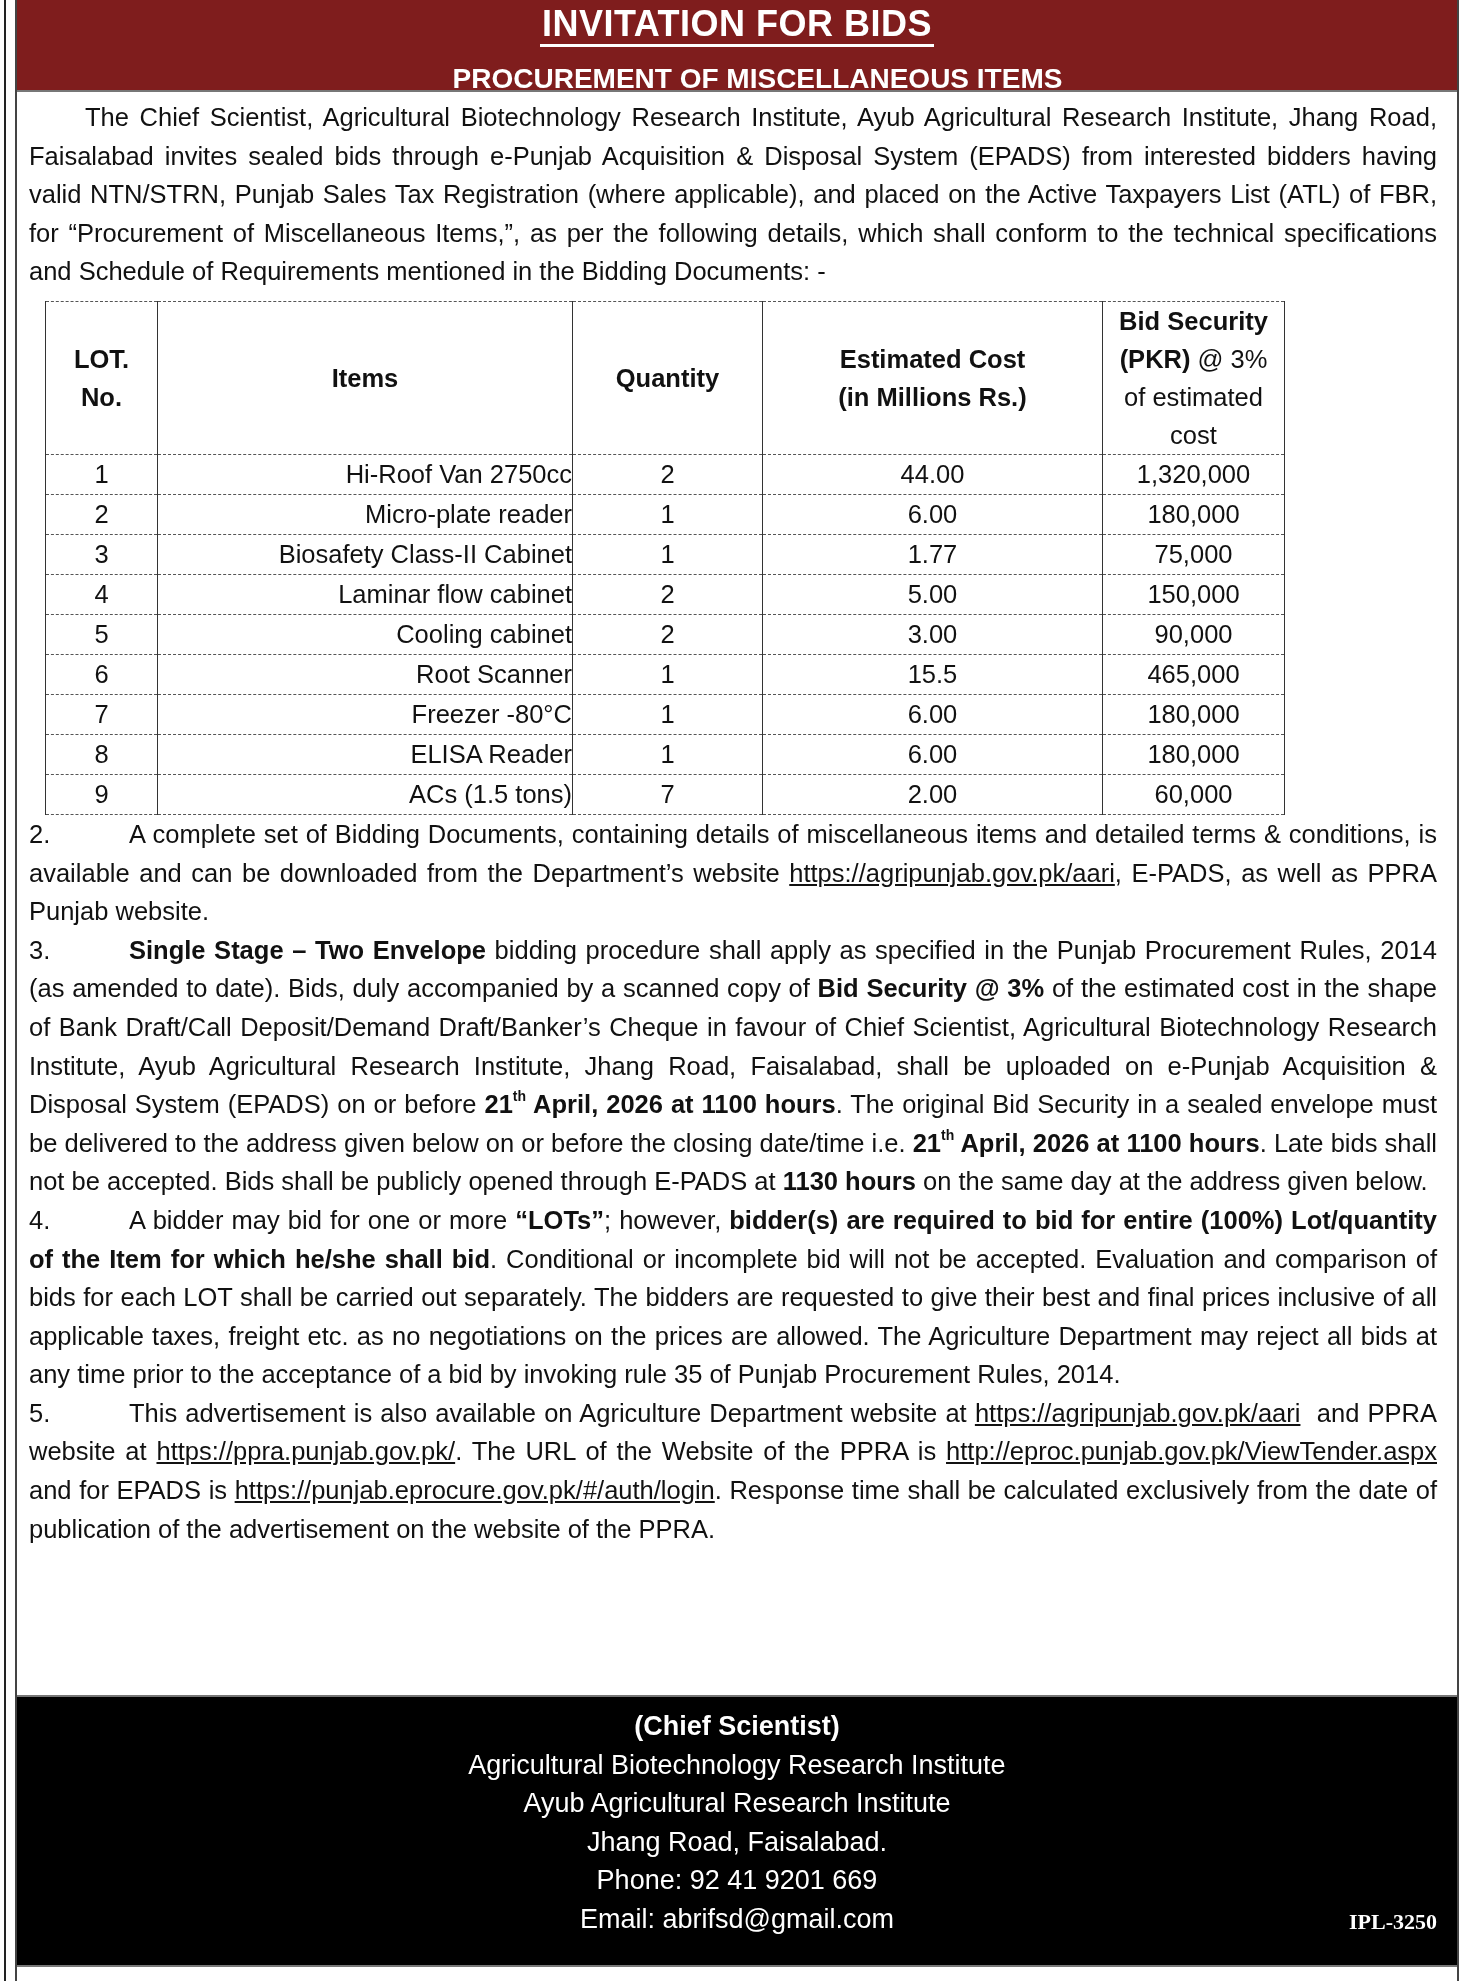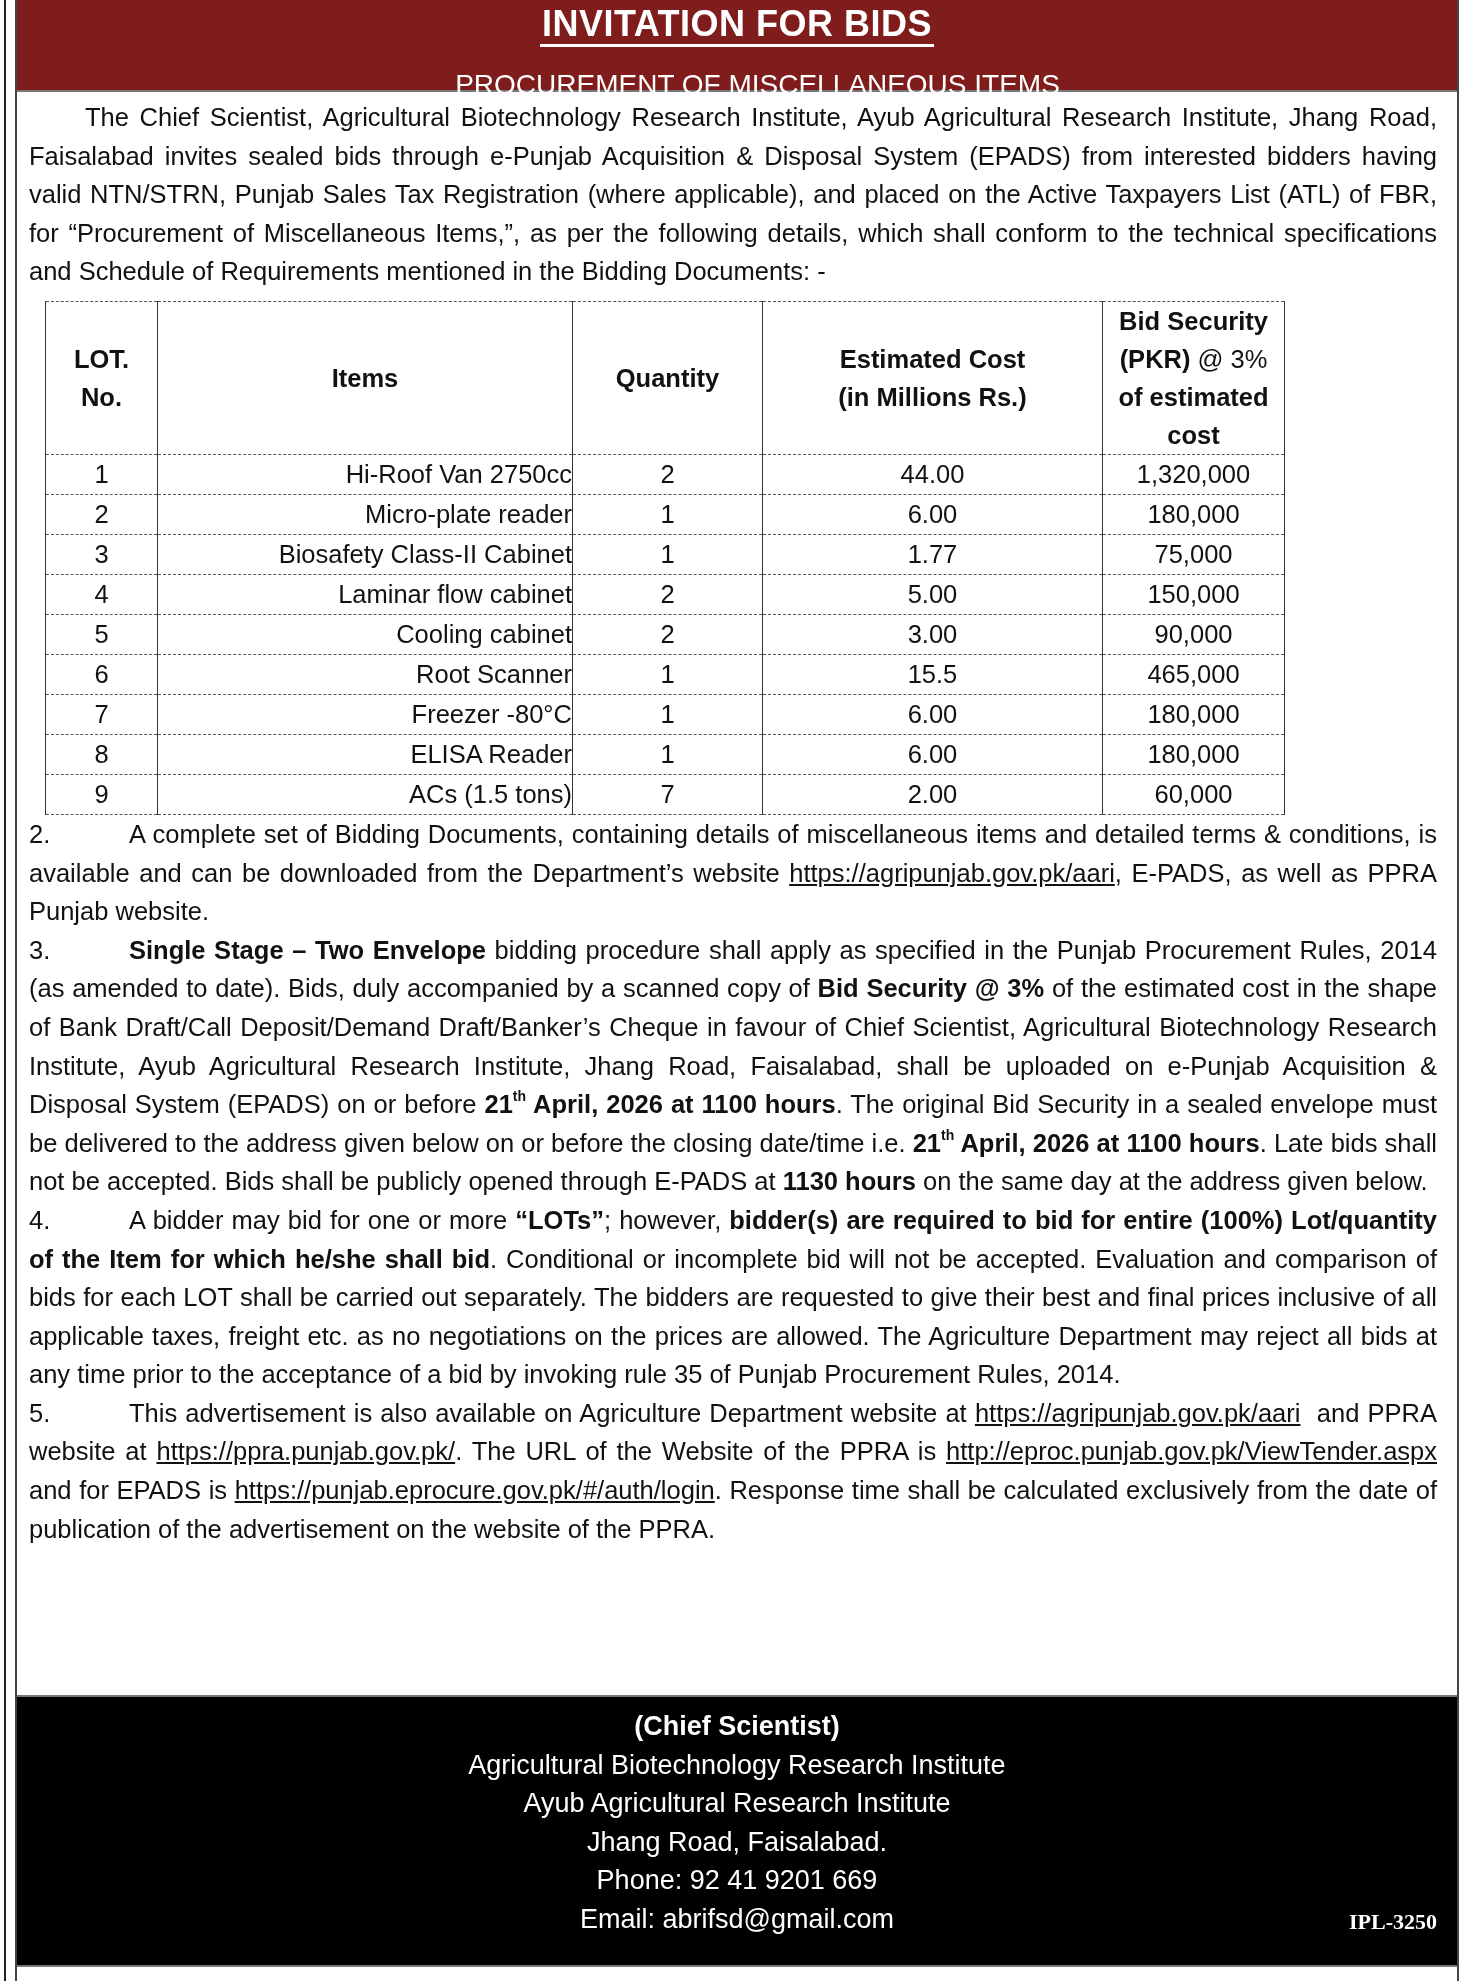--- a/index.html
+++ b/index.html
@@ -11,21 +11,21 @@
     border-left: 2px solid #444; border-right: 2px solid #444;
   }
   .header-band {
     background: #7f1d1d; color: #fff; text-align: center; height: 92px;
     border-bottom: 2px solid #777; padding-top: 4px;
   }
   .title {
     font-size: 36px; font-weight: bold; letter-spacing: 0.5px; line-height: 40px;
     display: inline-block; border-bottom: 3px solid #fff; padding: 0 2px 0;
   }
-  .subtitle { font-size: 28px; font-weight: normal; line-height: 40px; margin-top: 18px; padding-left: 41px; }
+  .subtitle { font-size: 28px; font-weight: bold; line-height: 40px; margin-top: 12px; padding-left: 41px; }
   .body { padding: 6px 20px 0 12px; font-size: 25.5px; line-height: 38.6px; }
   .para { text-align: justify; text-align-last: left; }
   .para.indent { text-indent: 56px; }
   .num { display: inline-block; width: 100px; }
   b { font-weight: bold; }
   .link { text-decoration: underline; }
   sup { font-size: 14px; vertical-align: top; line-height: 18px; position: relative; top: 2px; }
   table { width: 1240px; border-collapse: collapse; margin: 10px 0 0 16px; font-size: 25.5px; }
   th, td { border: 1.5px solid #333; border-top: 1.5px dashed #555; border-bottom: 1.5px dashed #555; }
   th { font-weight: bold; text-align: center; line-height: 38px; height: 80px; padding: 0 4px; }
@@ -63,21 +63,21 @@
         <tr>
           <th style="width:112px">LOT. No.</th>
           <th style="width:415px">Items</th>
           <th style="width:190px">Quantity</th>
           <th style="width:340px">
             <div>Estimated Cost</div>
             <div>(in Millions Rs.)</div>
           </th>
           <th>
             <div><span>Bid Security (PKR)</span><span class="norm"> @ 3%</span></div>
-            <div class="norm" style="font-weight:bold">of estimated cost</div>
+            <div class="norm" style="font-weight:normal">of estimated cost</div>
           </th>
         </tr>
       </thead>
       <tbody>
         <tr>
             <td>1</td>
             <td class="item">Hi-Roof Van 2750cc</td>
             <td>2</td>
             <td>44.00</td>
             <td>1,320,000</td>

